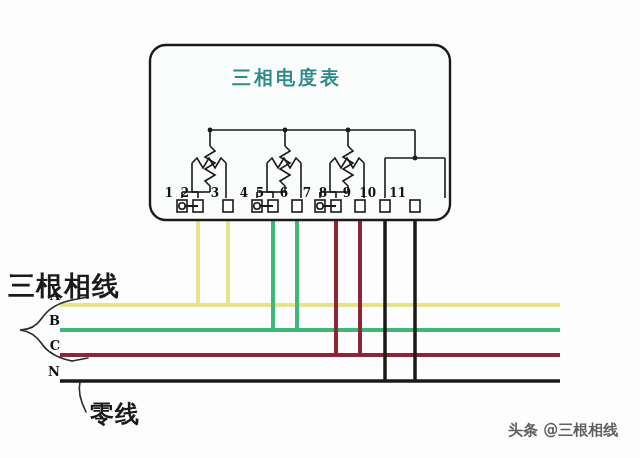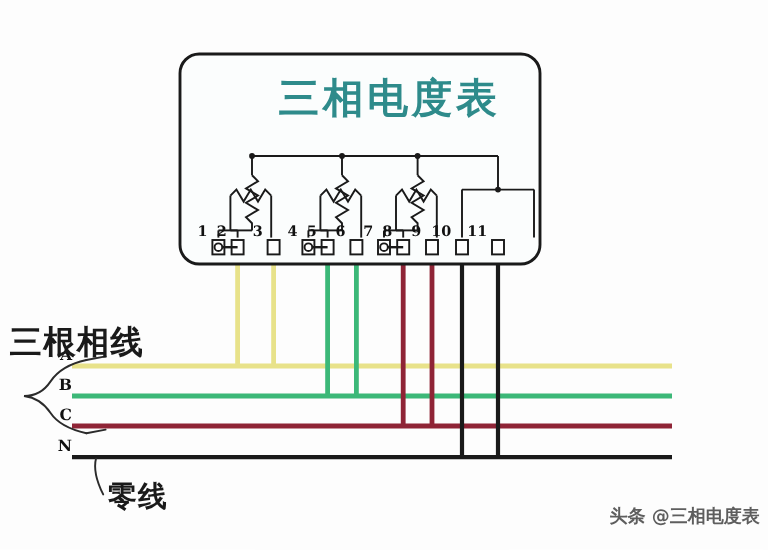--- a/index.html
+++ b/index.html
@@ -23,22 +23,22 @@
     height: 458px;
   }
   .txt {
     position: absolute;
     white-space: nowrap;
     line-height: 1;
   }
   #meter-title {
     left: 232px;
     top: 68px;
-    font-family: Liberation Mono, monospace;
-    font-size: 34px;
+    font-family: Liberation Sans, sans-serif;
+    font-size: 19px;
     font-weight: 700;
     color: #2e8b8b;
     letter-spacing: 3px;
   }
   #three-phase-label {
     left: 8px;
     top: 272px;
     font-family: "DejaVu Serif", serif;
     font-size: 27px;
     font-weight: 700;
@@ -204,13 +204,13 @@
   <path id="neutral-leader" d="M 86 412 C 80 400 78 390 80 382" stroke="#2b2b2b" stroke-width="1.6" fill="none" stroke-linecap="round"></path>
 
 </svg>
 
 <div class="txt" id="meter-title">三相电度表</div>
 
 <div class="txt" id="three-phase-label">三根相线</div>
 
 <div class="txt" id="neutral-label">零线</div>
 
-<div class="txt" id="watermark">头条 @三相电度表</div>
+<div class="txt" id="watermark">头条 @三根相线</div>
 
 </body></html>

